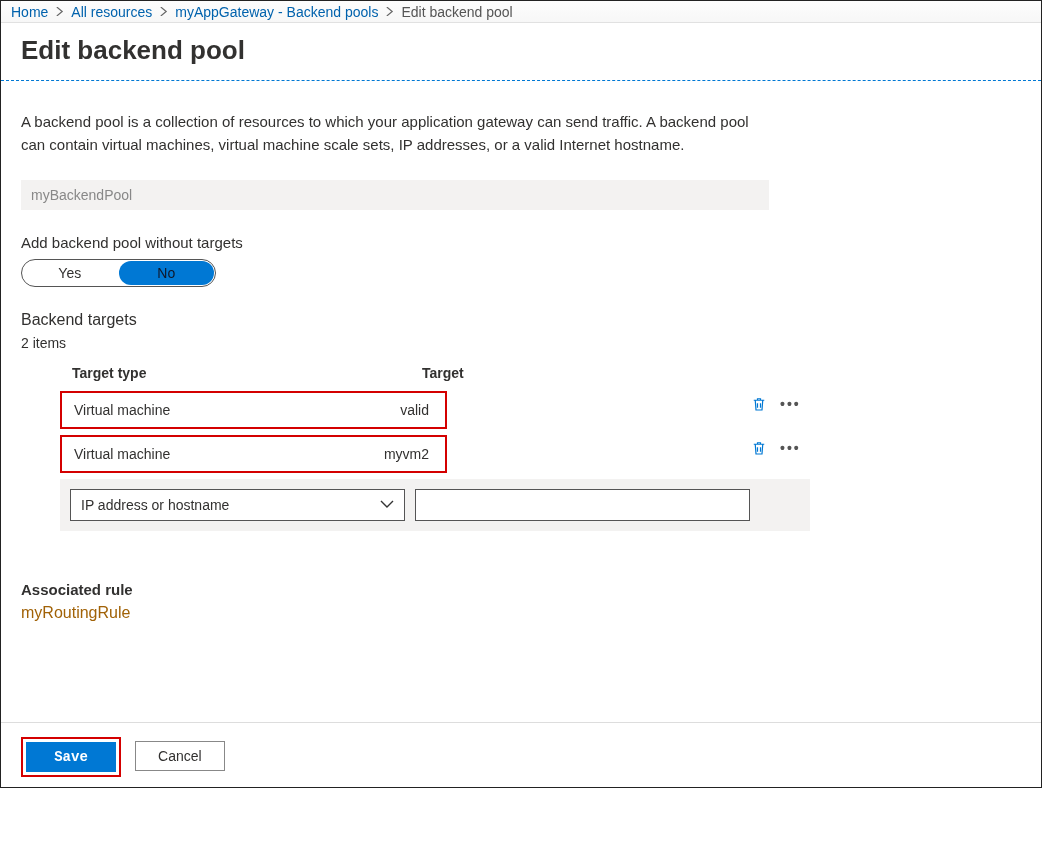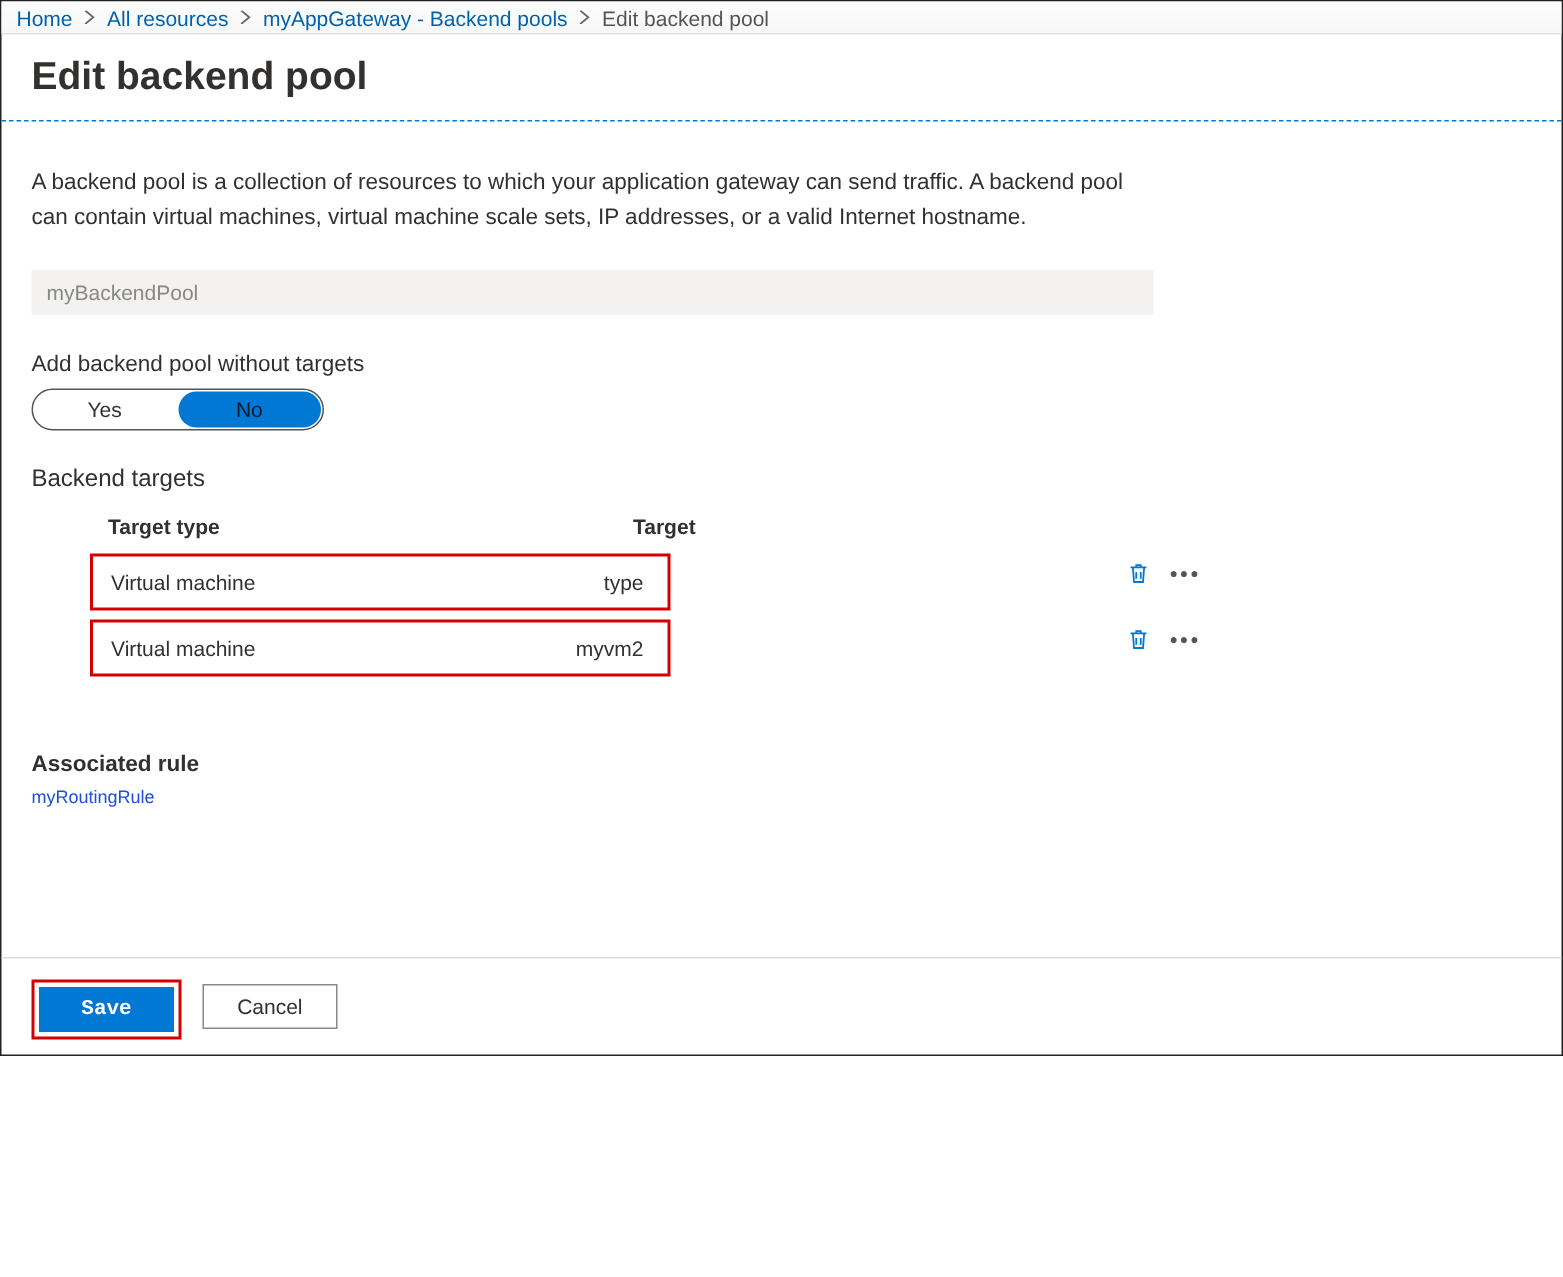--- a/index.html
+++ b/index.html
@@ -183,22 +183,22 @@
     padding:0 10px;
     font-size:14px;
   }
 
   .assoc-h {
     font-weight:600;
     font-size:15px;
     margin-top:50px;
   }
   .linklike {
-    color:#1d4ed8;
-    font-size:12px;
+    color:#a16207;
+    font-size:16px;
     margin-top:6px;
     cursor:pointer;
     display:inline-block;
   }
 
   .footer {
     margin-top:100px;
     border-top:1px solid #ddd;
     padding:14px 20px 10px 20px;
   }
@@ -270,31 +270,32 @@
 
     <div class="field-block">
       <div class="label-black">Add backend pool without targets</div>
       <div class="toggle">
         <div class="opt">Yes</div>
         <div class="opt selected">No</div>
       </div>
     </div>
 
     <div class="section-h">Backend targets</div>
+    <div class="count">2 items</div>
 
     <div class="targets-table">
       <div class="thead">
         <div class="col-type">Target type</div>
         <div class="col-target">Target</div>
       </div>
 
       <div style="position:relative;">
         <div class="trow">
           <div class="col-type">Virtual machine</div>
-          <div class="col-target">type</div>
+          <div class="col-target">valid</div>
         </div>
         <div class="row-actions">
           <span class="icon-btn">
             <svg viewBox="0 0 24 24">
                 <path fill="none" stroke="#0078d4" stroke-width="1.6" d="M5 7h14M10 7V5h4v2M7 7l1 13h8l1-13M10 11v6M14 11v6"></path>
               </svg>
           </span>
           <span class="icon-btn more">•••</span>
         </div>
       </div>
@@ -307,20 +308,29 @@
         <div class="row-actions">
           <span class="icon-btn">
             <svg viewBox="0 0 24 24">
                 <path fill="none" stroke="#0078d4" stroke-width="1.6" d="M5 7h14M10 7V5h4v2M7 7l1 13h8l1-13M10 11v6M14 11v6"></path>
               </svg>
           </span>
           <span class="icon-btn more">•••</span>
         </div>
       </div>
 
+      <div class="addrow">
+        <div class="select">
+          <span>IP address or hostname</span>
+          <span><svg viewBox="0 0 14 14">
+                <path d="M1 4 L7 10 L13 4" fill="none" stroke="#333" stroke-width="1.4"></path>
+              </svg></span>
+        </div>
+        <input class="textin" type="text" value="" style="">
+      </div>
     </div>
 
     <div class="assoc-h">Associated rule</div>
     <a class="linklike">myRoutingRule</a>
 
   </div>
 
   <div class="footer">
     <span class="hl-save">
       <button class="btn-primary">Save</button>

